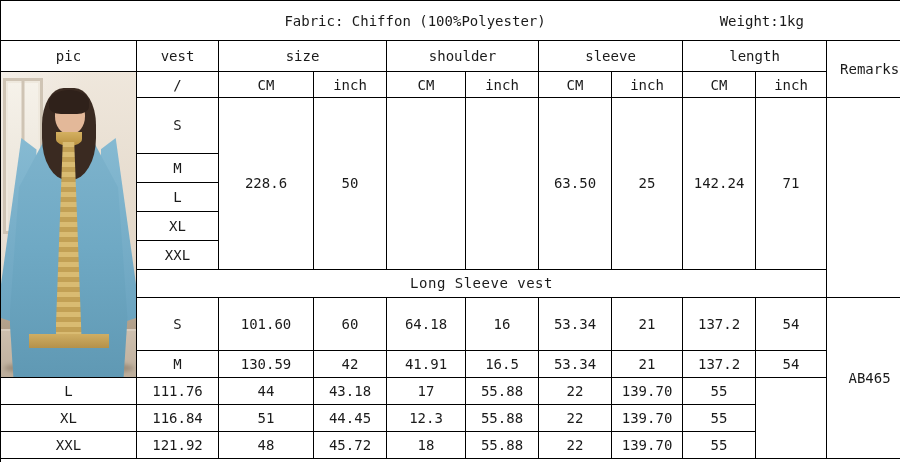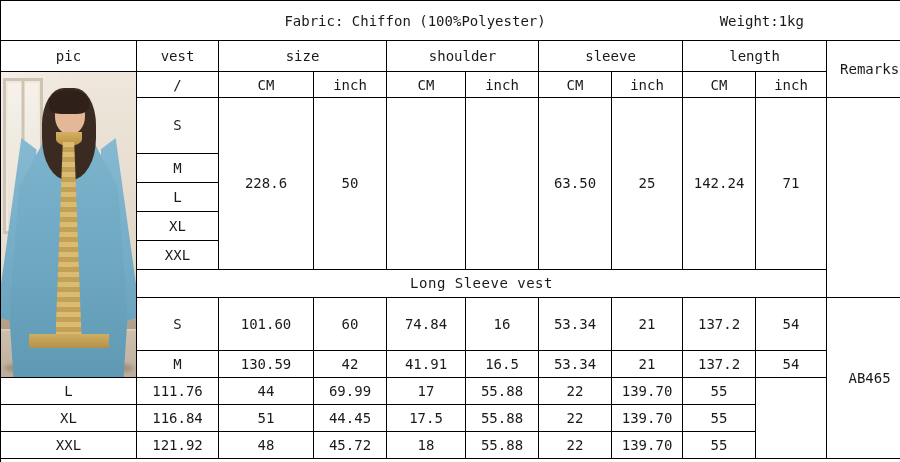--- a/index.html
+++ b/index.html
@@ -319,21 +319,21 @@
   </tr>
 
   <tr style="height:28px">
     <td class="section-title" colspan="9">Long Sleeve vest</td>
   </tr>
 
   <tr style="height:27px">
     <td class="size-cell">S</td>
     <td>101.60</td>
     <td>60</td>
-    <td>74.84</td>
+    <td>64.18</td>
     <td>16</td>
     <td>53.34</td>
     <td>21</td>
     <td>137.2</td>
     <td>54</td>
     <td rowspan="5" class="remarks-code">AB465</td>
   </tr>
   <tr style="height:27px">
     <td class="size-cell">M</td>
     <td>130.59</td>
@@ -342,33 +342,33 @@
     <td>16.5</td>
     <td>53.34</td>
     <td>21</td>
     <td>137.2</td>
     <td>54</td>
   </tr>
   <tr style="height:27px">
     <td class="size-cell">L</td>
     <td>111.76</td>
     <td>44</td>
-    <td>69.99</td>
+    <td>43.18</td>
     <td>17</td>
     <td>55.88</td>
     <td>22</td>
     <td>139.70</td>
     <td>55</td>
   </tr>
   <tr style="height:27px">
     <td class="size-cell">XL</td>
     <td>116.84</td>
     <td>51</td>
     <td>44.45</td>
-    <td>17.5</td>
+    <td>12.3</td>
     <td>55.88</td>
     <td>22</td>
     <td>139.70</td>
     <td>55</td>
   </tr>
   <tr style="height:27px">
     <td class="size-cell">XXL</td>
     <td>121.92</td>
     <td>48</td>
     <td>45.72</td>

